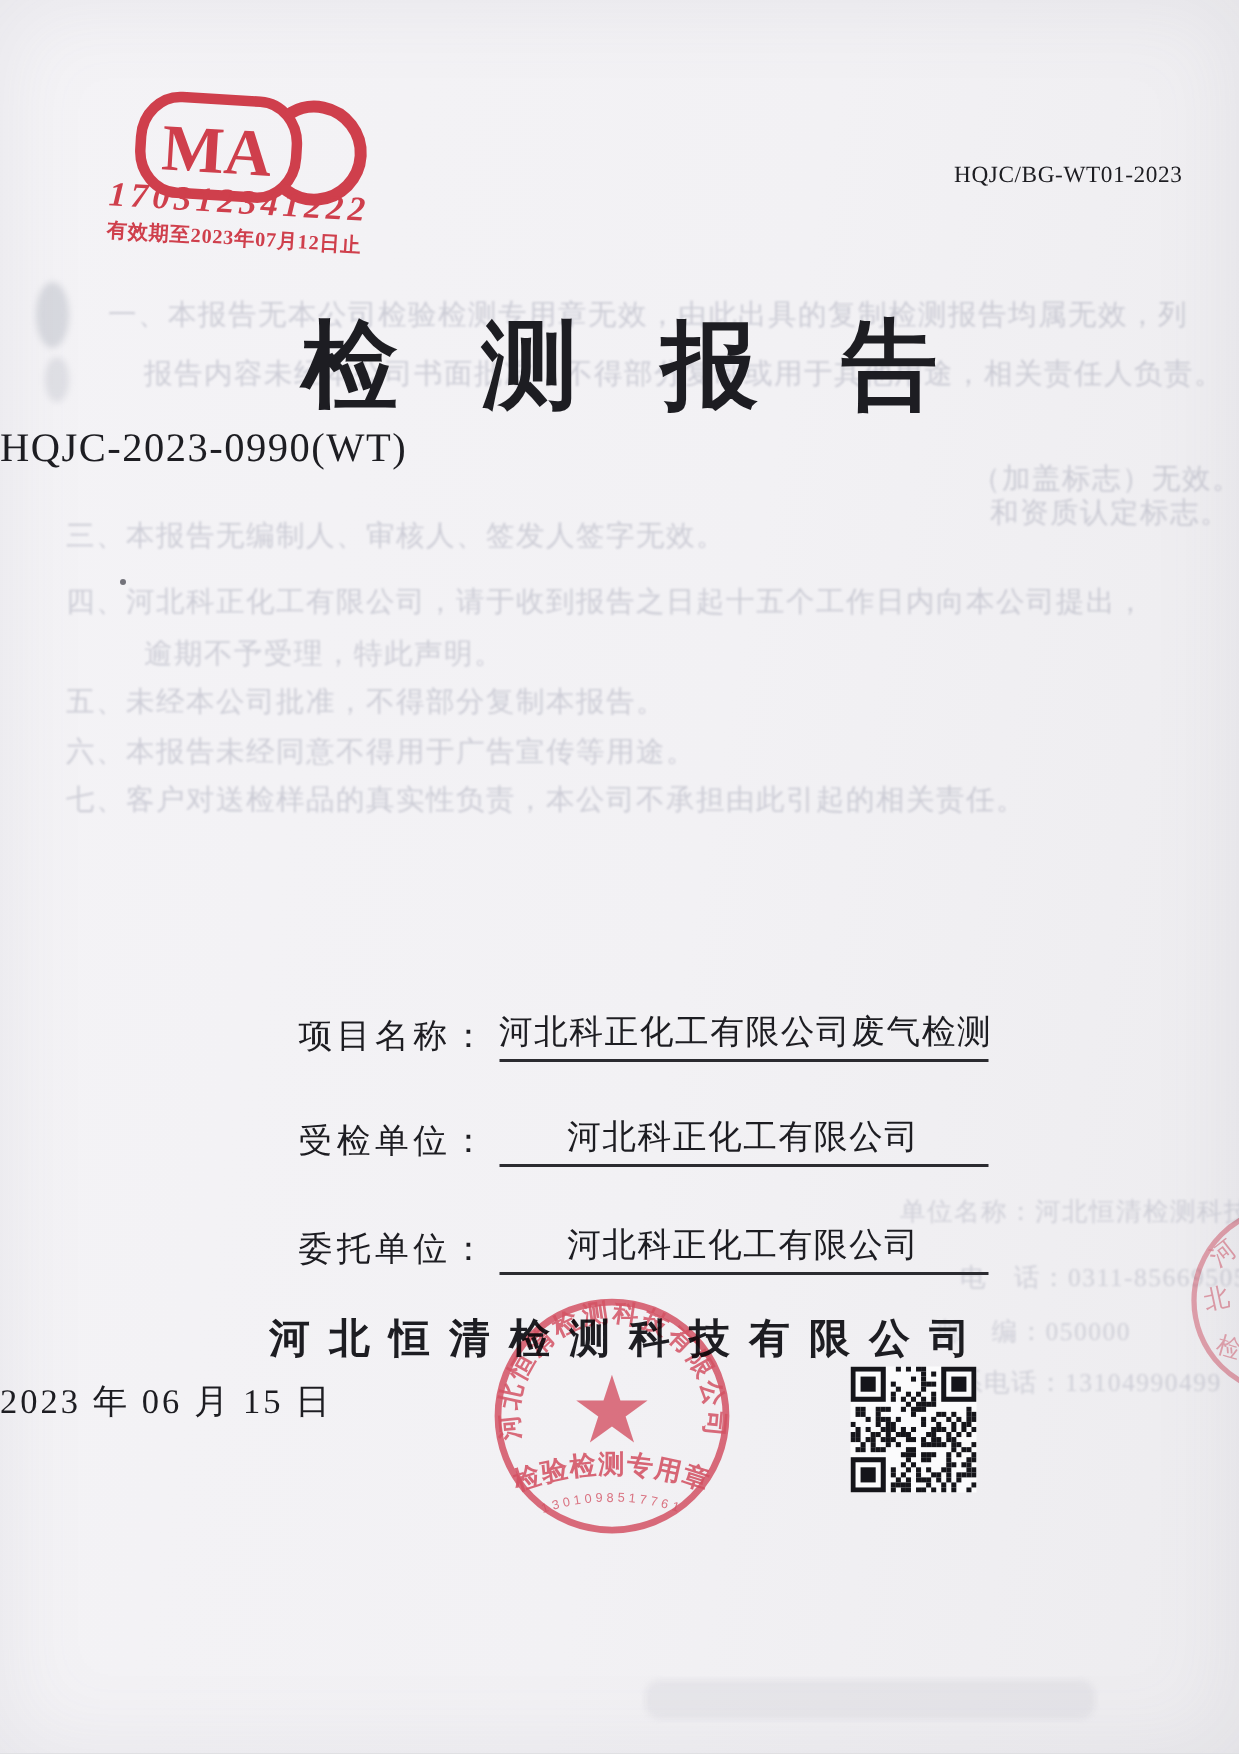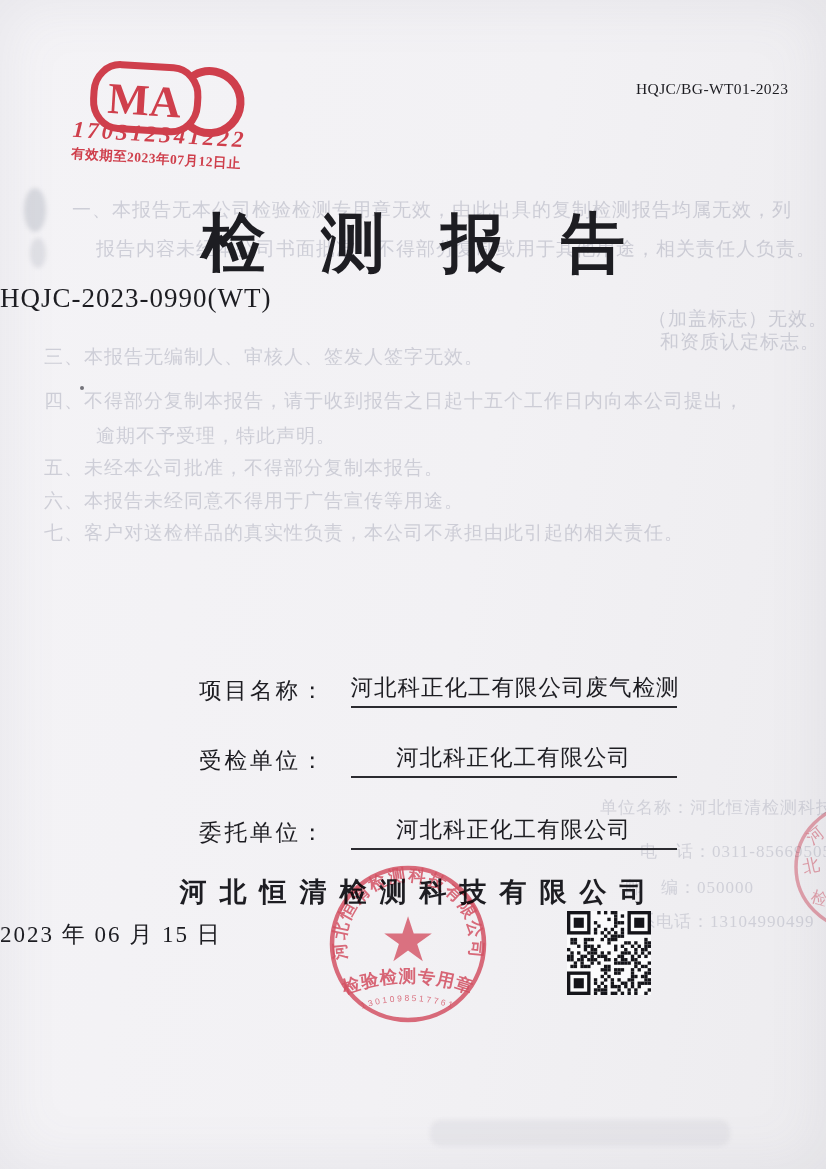--- a/index.html
+++ b/index.html
@@ -5,21 +5,21 @@
   html,body{margin:0;padding:0;background:#d8d8dc;}
   #page{
     position:relative;width:826px;height:1169px;overflow:hidden;
     background:linear-gradient(100deg,#f4f3f6 0%,#f2f1f4 55%,#edecef 100%);
     font-family:"Liberation Serif","DejaVu Serif",serif;
     color:#1d1d22;
   }
   #page::after{content:"";position:absolute;inset:0;pointer-events:none;
     box-shadow:inset 0 0 60px rgba(120,120,135,0.10);}
   .abs{position:absolute;}
-  .nowrap{white-space:nowrap;}
+  .nowrap{white-space:nowrap;margin-top:28px;}
 
   
   .bleed{position:absolute;color:rgba(118,124,146,0.30);font-size:19px;
     white-space:nowrap;filter:blur(0.7px);letter-spacing:1px;z-index:1;}
   .bleed.small{font-size:17px;color:rgba(118,124,146,0.26);}
 
   
   #cma{left:74px;top:56px;width:260px;height:120px;transform:rotate(3.5deg);
     transform-origin:20px 20px;z-index:4;color:#cf3f4c;}
   #cma .serial{position:absolute;left:2px;top:62px;font-size:23px;font-weight:700;
@@ -32,21 +32,21 @@
 
   
   #title{left:0;top:176px;width:826px;text-align:center;font-size:64px;font-weight:700;
     letter-spacing:56px;padding-left:56px;box-sizing:border-box;z-index:3;white-space:nowrap;margin-top:24px;}
   #reportno{left:0;top:283px;width:826px;font-size:27px;
     letter-spacing:1px;z-index:3;}
 
   
   .field-row{position:absolute;left:199px;display:flex;align-items:center;z-index:3;}
   .field-label{font-size:22.5px;letter-spacing:3px;white-space:nowrap;}
-  .field-value{display:inline-block;width:326px;margin-left:24px;text-align:center;
+  .field-value{display:inline-block;width:326px;margin-left:6px;text-align:center;
     font-size:22.5px;letter-spacing:1px;border-bottom:2px solid #2b2b30;
     padding-bottom:3px;white-space:nowrap;}
 
   
   #company{left:0;top:874px;width:826px;text-align:center;font-size:27px;font-weight:600;
     letter-spacing:13px;padding-left:13px;box-sizing:border-box;z-index:3;white-space:nowrap;}
   #date{left:0;top:919px;width:658px;text-align:left;font-size:23px;
     letter-spacing:2px;z-index:3;white-space:nowrap;}
 
   
@@ -60,21 +60,21 @@
 </head>
 <body>
 
 <div id="page">
 
   <div class="bleed" style="left:72px;top:197px;">一、本报告无本公司检验检测专用章无效，由此出具的复制检测报告均属无效，列</div>
   <div class="bleed" style="left:96px;top:236px;">报告内容未经本公司书面批准，不得部分复制或用于其他用途，相关责任人负责。</div>
   <div class="bleed" style="left:648px;top:306px;">（加盖标志）无效。</div>
   <div class="bleed" style="left:660px;top:329px;">和资质认定标志。</div>
   <div class="bleed" style="left:44px;top:344px;">三、本报告无编制人、审核人、签发人签字无效。</div>
-  <div class="bleed" style="left:44px;top:388px;">四、不得部分复制本报告，请于收到报告之日起十五个工作日内向本公司提出，</div>
+  <div class="bleed" style="left:44px;top:388px;">四、河北科正化工有限公司，请于收到报告之日起十五个工作日内向本公司提出，</div>
   <div class="bleed" style="left:96px;top:423px;">逾期不予受理，特此声明。</div>
   <div class="bleed" style="left:44px;top:455px;">五、未经本公司批准，不得部分复制本报告。</div>
   <div class="bleed" style="left:44px;top:488px;">六、本报告未经同意不得用于广告宣传等用途。</div>
   <div class="bleed" style="left:44px;top:520px;font-family:Liberation Serif, serif;">七、客户对送检样品的真实性负责，本公司不承担由此引起的相关责任。</div>
   <div class="bleed small" style="left:600px;top:796px;">单位名称：河北恒清检测科技有限公司</div>
   <div class="bleed small" style="left:640px;top:840px;">电　话：0311-85669505</div>
   <div class="bleed small" style="left:625px;top:876px;">邮　编：050000</div>
   <div class="bleed small" style="left:620px;top:910px;">联系电话：13104990499</div>
 
   <div class="smudge" style="left:24px;top:188px;width:22px;height:44px;background:rgba(150,156,170,0.30);"></div>

